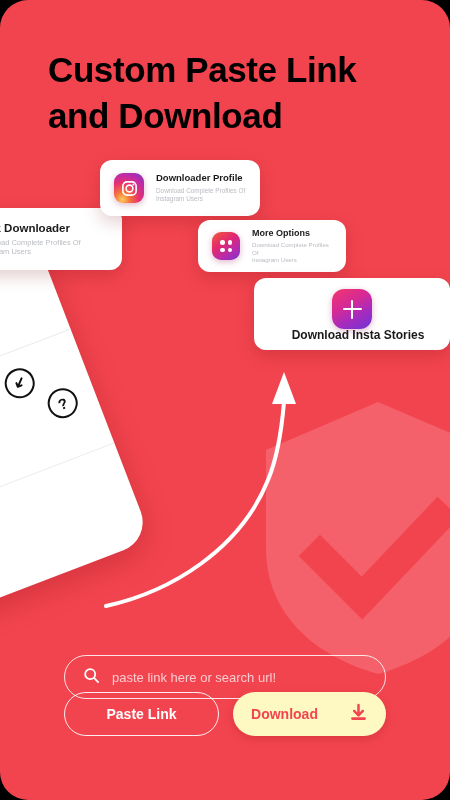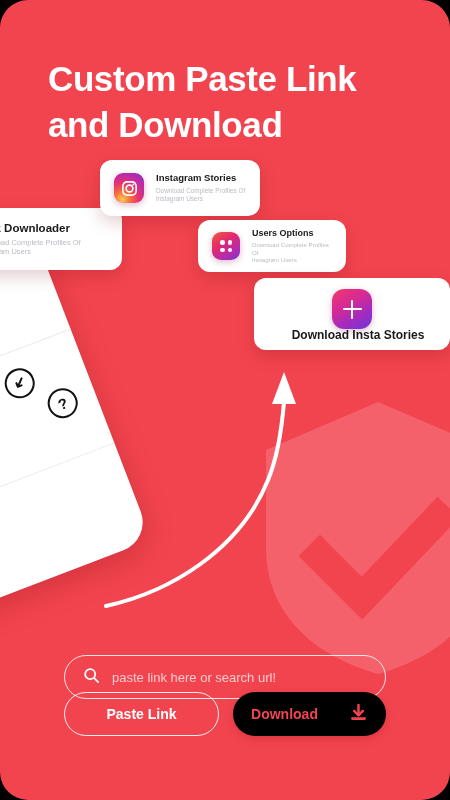--- a/index.html
+++ b/index.html
@@ -30,23 +30,23 @@
     top: 398px;
     width: 232px;
     height: 280px;
     pointer-events: none;
   }
 
   
   .headline {
     position: absolute;
     left: 48px;
-    top: 56px;
+    top: 47px;
     width: 380px;
-    color: #ffffff;
+    color: #000000;
     font-size: 35px;
     line-height: 1.30;
     font-weight: bold;
     letter-spacing: -0.4px;
     white-space: pre-line;
   }
 
   
   .phone {
     position: absolute;
@@ -233,21 +233,21 @@
   #btn-paste {
     left: 64px; top: 692px; width: 155px;
     border: 1.4px solid rgba(255,255,255,0.9);
     color: #ffffff;
     font-size: 14px;
     background: transparent;
     text-align: center;
   }
   #btn-download {
     left: 233px; top: 692px; width: 153px;
-    background: #000000;
+    background: #fef9c3;
     color: #F2444F;
     font-size: 14px;
     gap: 31px;
     box-shadow: 0 3px 10px rgba(120, 0, 10, 0.18);
   }
 </style>
 </head>
 <body>
 
 <div id="screen">
@@ -287,37 +287,37 @@
 
   <div class="card" id="card-profile">
     <div class="tile grad-insta">
       <svg width="17" height="17" viewBox="0 0 20 20">
         <rect x="2.2" y="2.2" width="15.6" height="15.6" rx="5" fill="none" stroke="#fff" stroke-width="1.9"></rect>
         <circle cx="10" cy="10" r="4" fill="none" stroke="#fff" stroke-width="1.9"></circle>
         <circle cx="14.6" cy="5.4" r="1.15" fill="#fff"></circle>
       </svg>
     </div>
     <div class="txt">
-      <div class="c-title">Instagram Stories</div>
+      <div class="c-title">Downloader Profile</div>
       <div class="c-sub">Download Complete Profiles Of
 Instagram Users</div>
     </div>
   </div>
 
   <div class="card" id="card-more">
     <div class="tile grad-more">
       <span class="dots">
           <i></i>
           <i></i>
           <i></i>
           <i></i>
         </span>
     </div>
     <div class="txt">
-      <div class="c-title">Users Options</div>
+      <div class="c-title">More Options</div>
       <div class="c-sub">Download Complete Profiles Of
 Instagram Users</div>
     </div>
   </div>
 
   <div class="card" id="card-stories">
     <div class="tile grad-plus">
       <span class="plus-glyph"></span>
     </div>
     <div class="txt">

